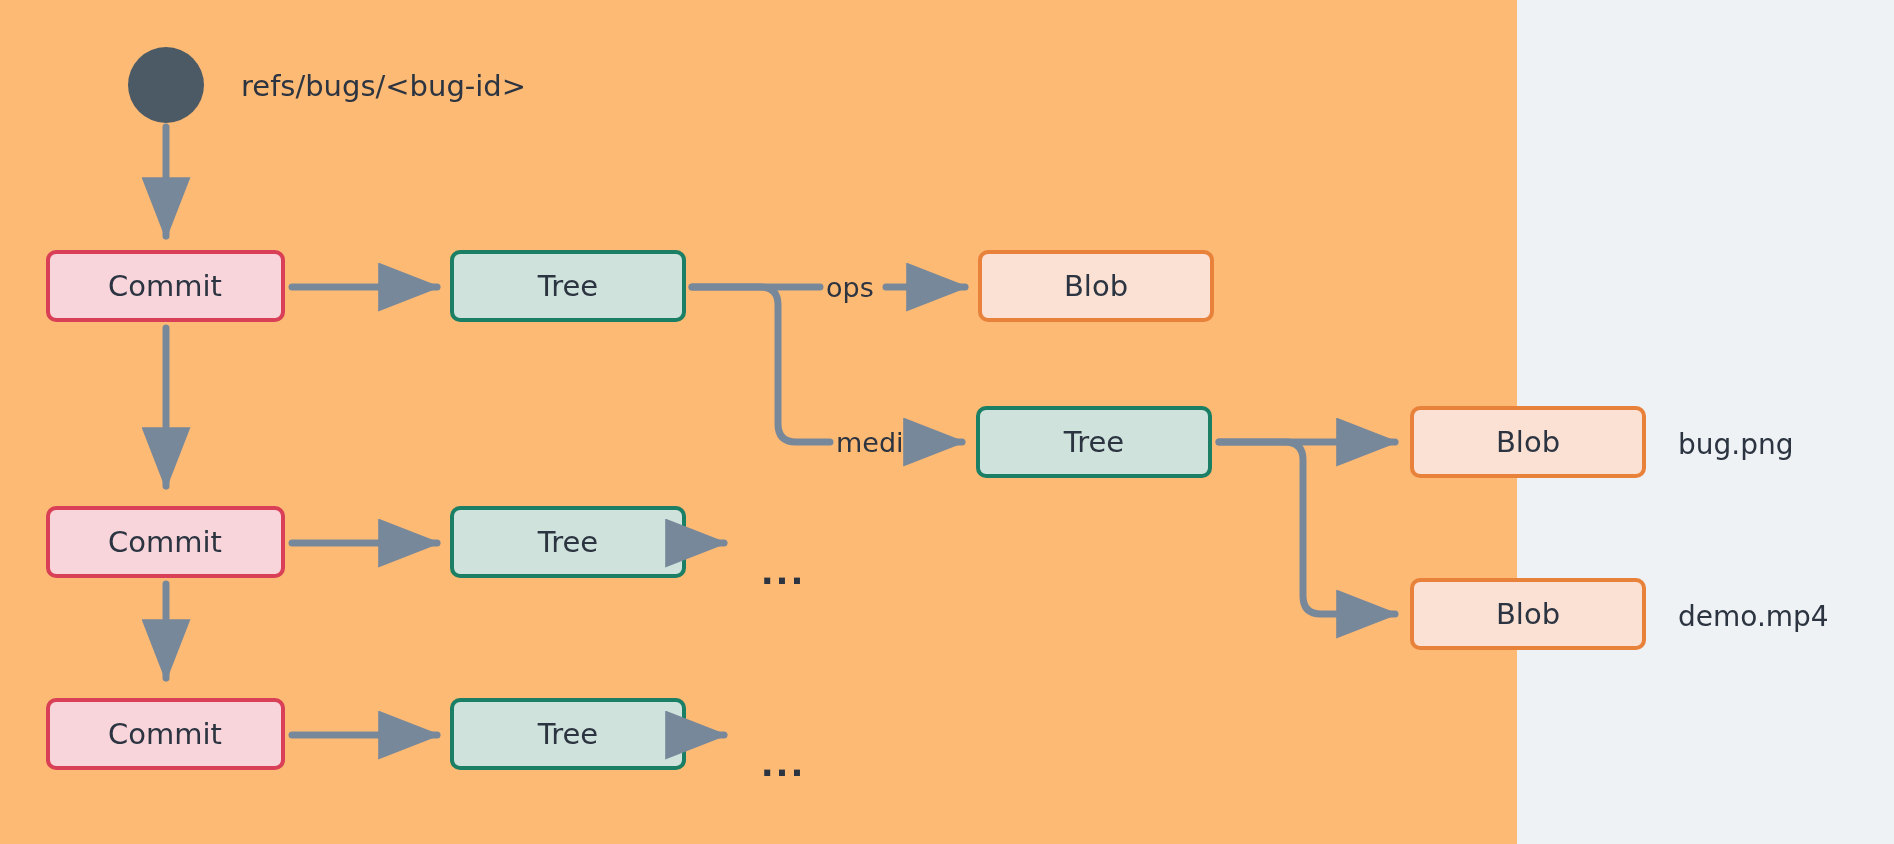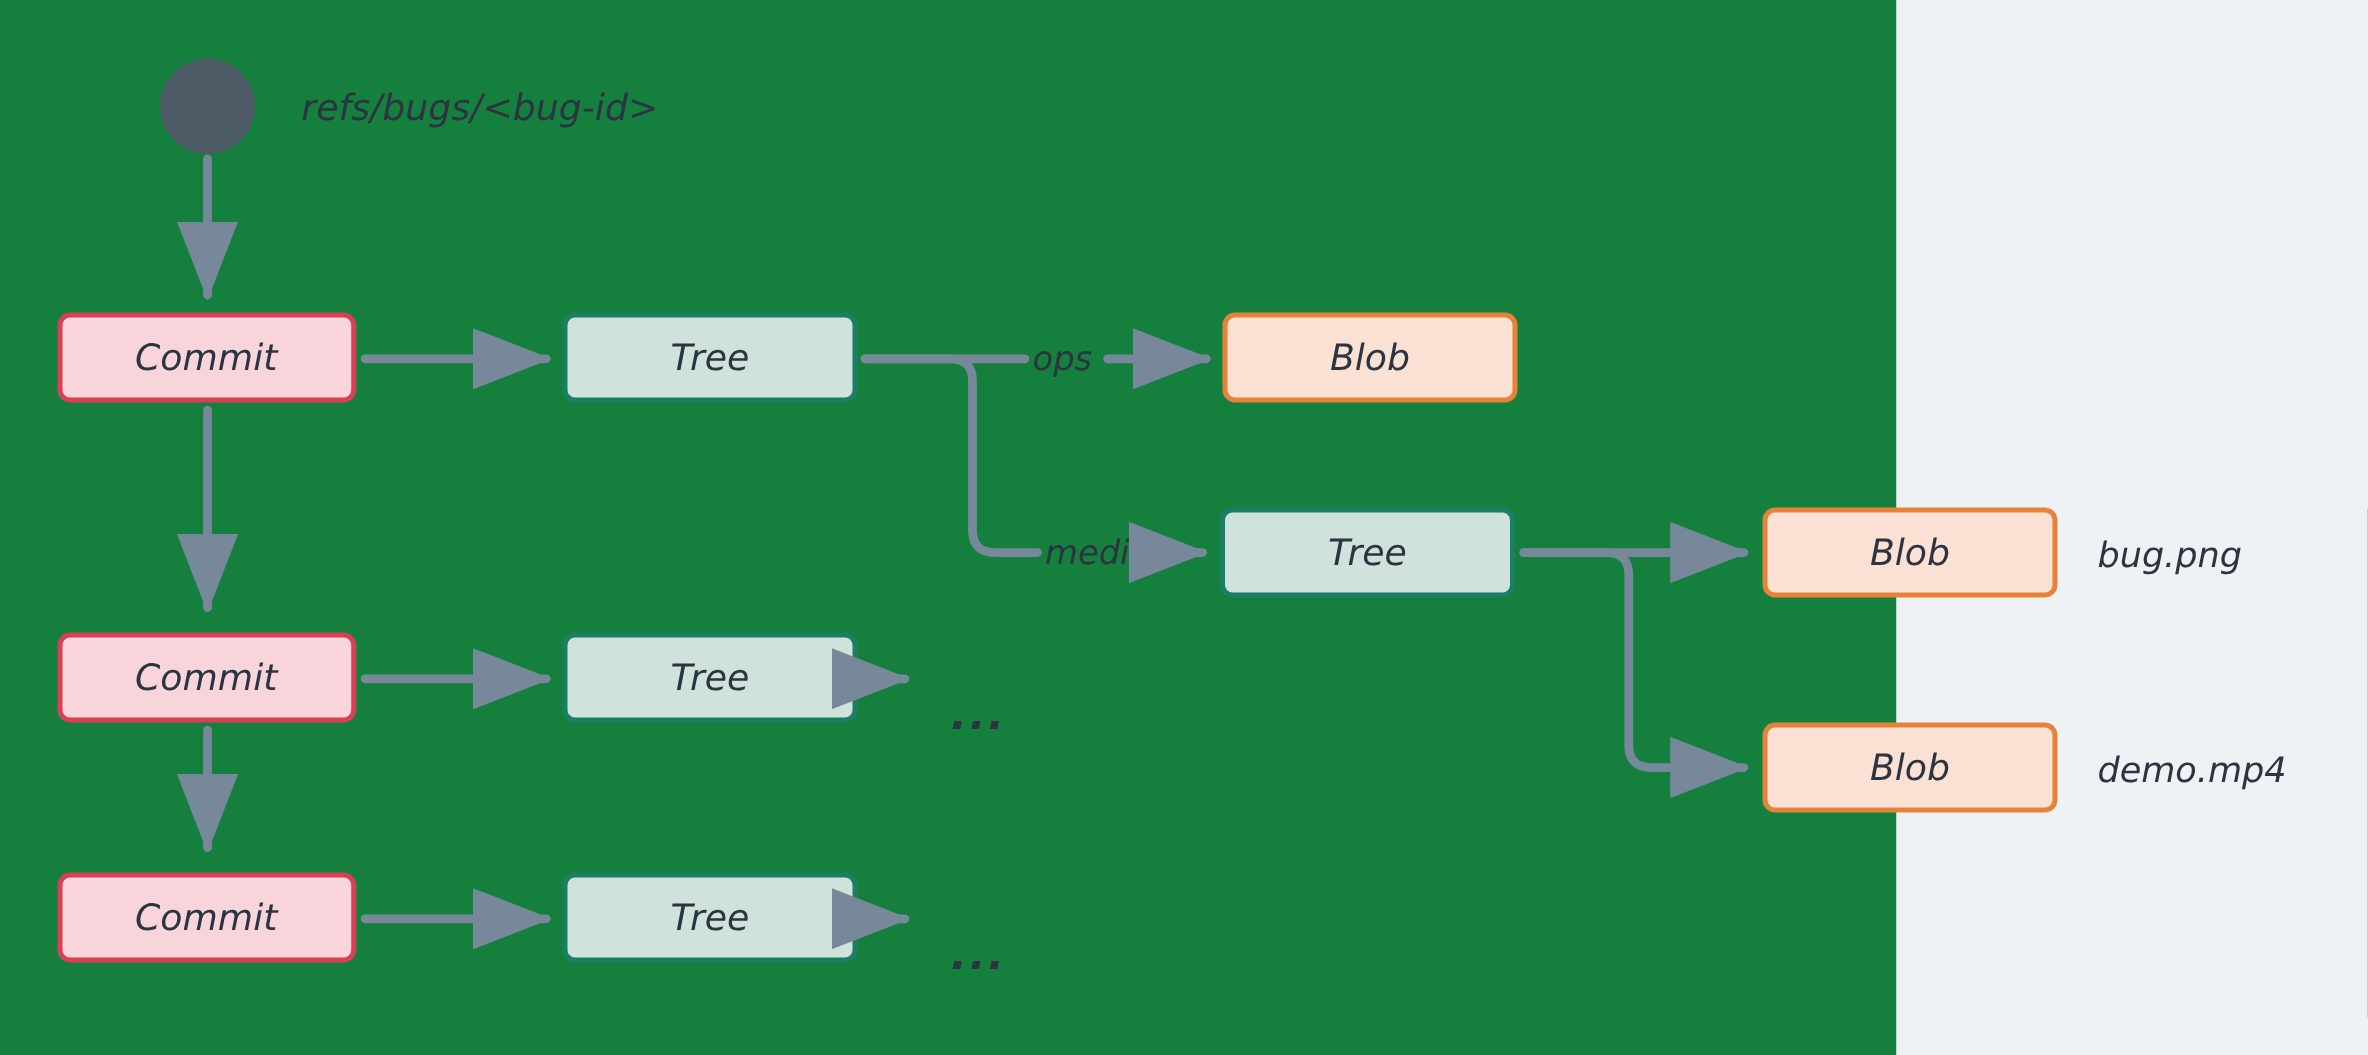--- a/index.html
+++ b/index.html
@@ -10,22 +10,21 @@
   body {
     width: 1894px;
     height: 844px;
     overflow: hidden;
     font-family: "DejaVu Sans", "Liberation Sans", sans-serif;
   }
   #diagram-root {
     position: relative;
     width: 1517px;
     height: 844px;
-    background: #15803d;
-    font-style: italic;
+    background: #fdba74;
   }
   svg.canvas {
     position: absolute;
     top: 0;
     left: 0;
     width: 1894px;
     height: 844px;
   }
   .node-label {
     font-family: "DejaVu Sans", "Liberation Sans", sans-serif;

